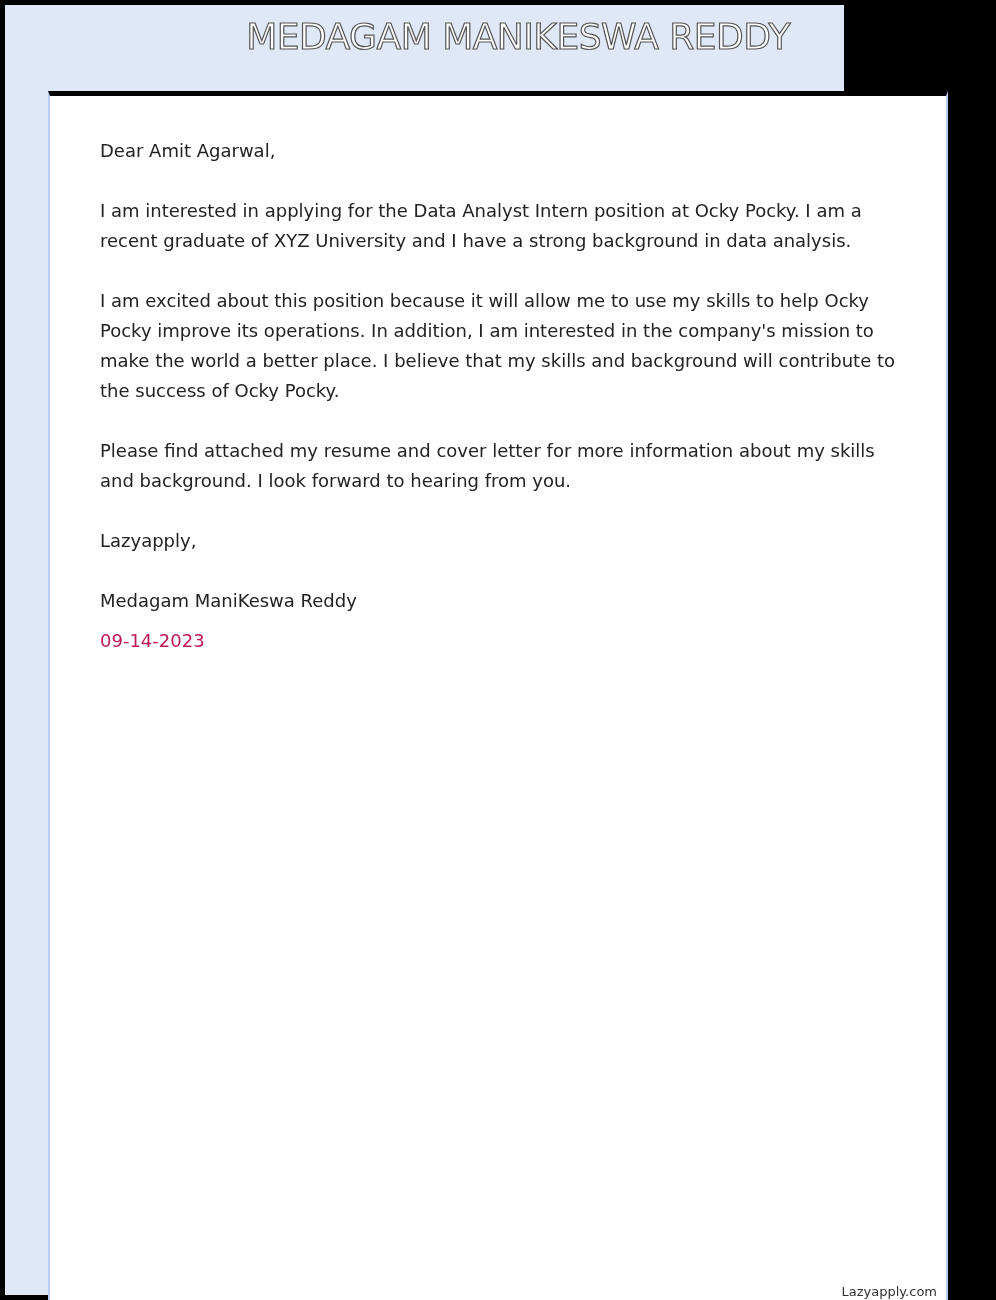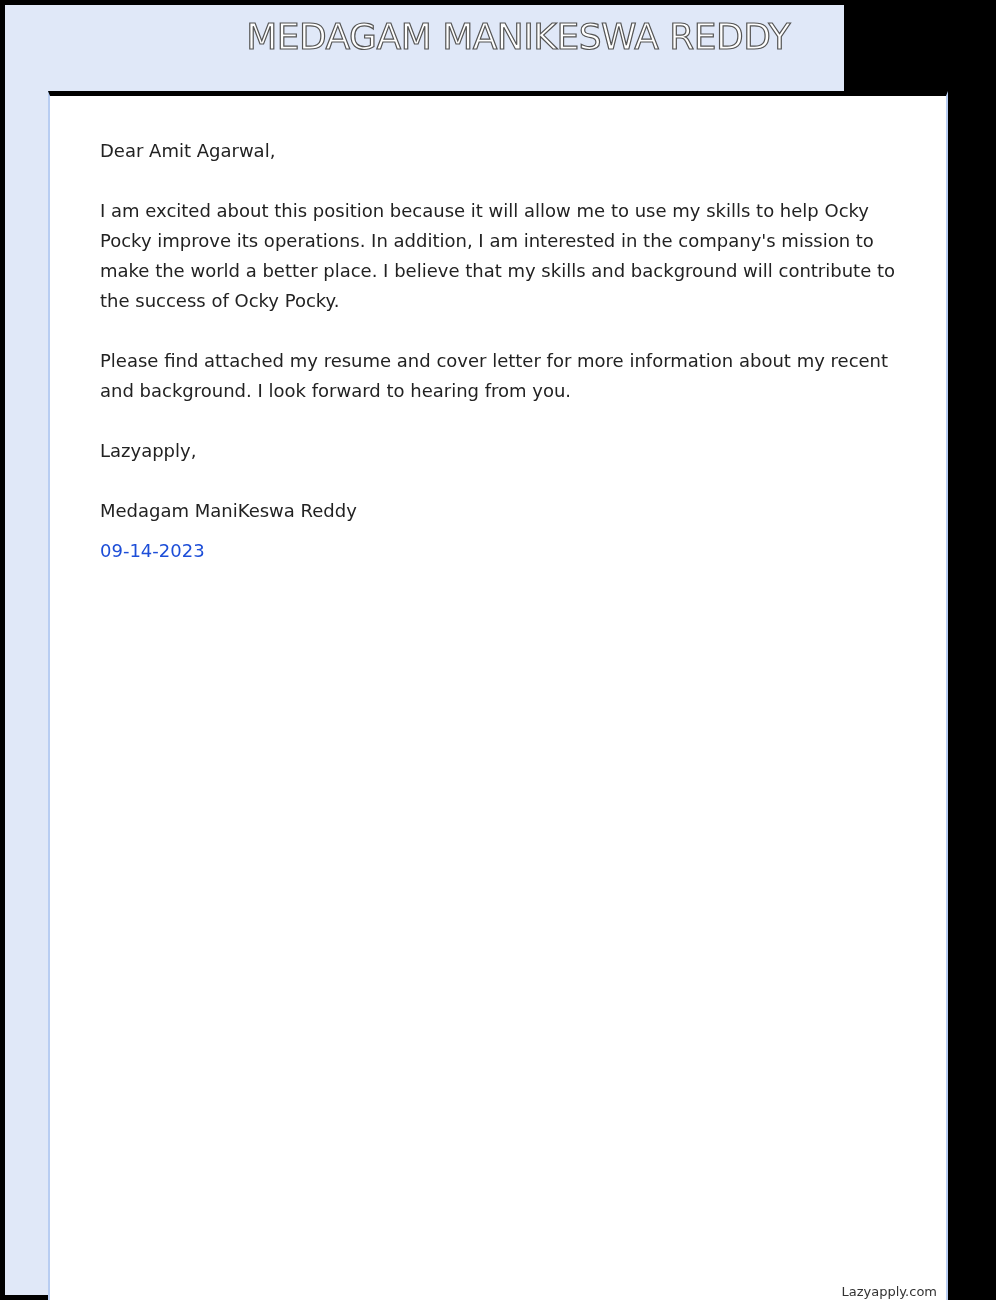--- a/index.html
+++ b/index.html
@@ -31,36 +31,37 @@
     border-right: 2px solid #b8cdf2;
     border-bottom: 2px solid #b8cdf2;
     margin-top: 30px;
   }
   .letter {
     position: absolute; left: 50px; top: 40px; width: 800px;
     font-size: 18px; line-height: 30px; color: #222;
   }
   .letter p { margin: 0 0 30px 0; }
   .letter .signer { margin-bottom: 10px; }
-  .letter .date { color: #1d4ed8; margin: 0; }
+  .letter .date { color: #be185d; margin: 0; }
   .footer {
     position: absolute; right: 9px; bottom: 0px;
     font-size: 13px; line-height: 16px; color: #333;
   }
 </style>
 </head>
 <body>
 
 <div class="frame">
   <div class="header-name">MEDAGAM MANIKESWA REDDY</div>
 
   <div class="card">
     <div class="letter">
       <p>Dear Amit Agarwal,</p>
+      <p>I am interested in applying for the Data Analyst Intern position at Ocky Pocky. I am a recent graduate of XYZ University and I have a strong background in data analysis.</p>
       <p>I am excited about this position because it will allow me to use my skills to help Ocky Pocky improve its operations. In addition, I am interested in the company's mission to make the world a better place. I believe that my skills and background will contribute to the success of Ocky Pocky.</p>
-      <p>Please find attached my resume and cover letter for more information about my recent and background. I look forward to hearing from you.</p>
+      <p>Please find attached my resume and cover letter for more information about my skills and background. I look forward to hearing from you.</p>
       <p>Lazyapply,</p>
       <p class="signer">Medagam ManiKeswa Reddy</p>
       <p class="date">09-14-2023</p>
     </div>
     <div class="footer">Lazyapply.com</div>
   </div>
 </div>
 
 </body></html>

